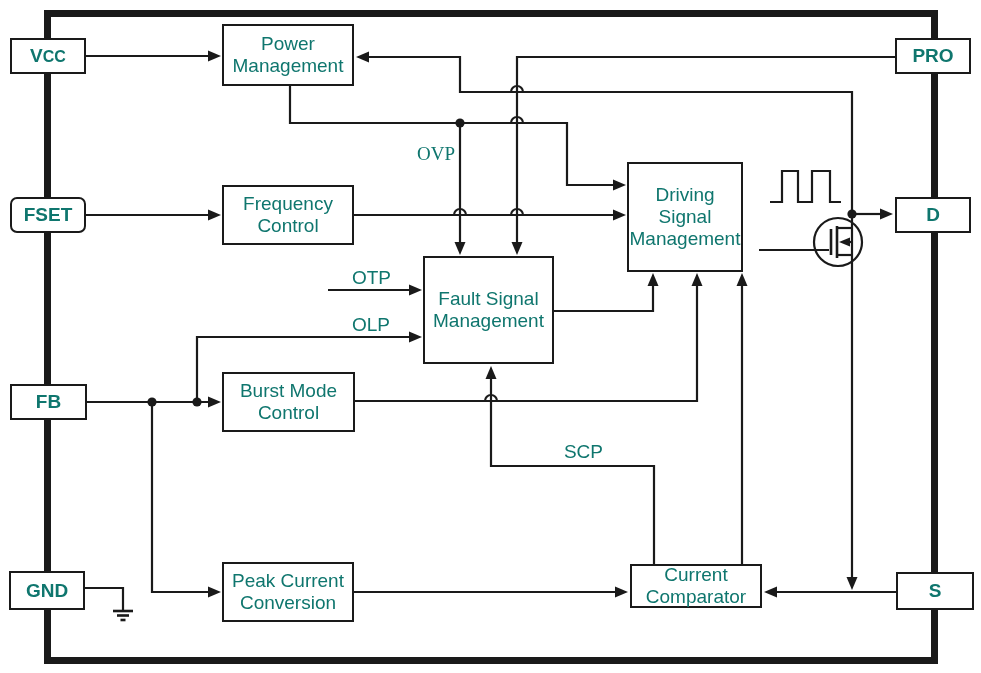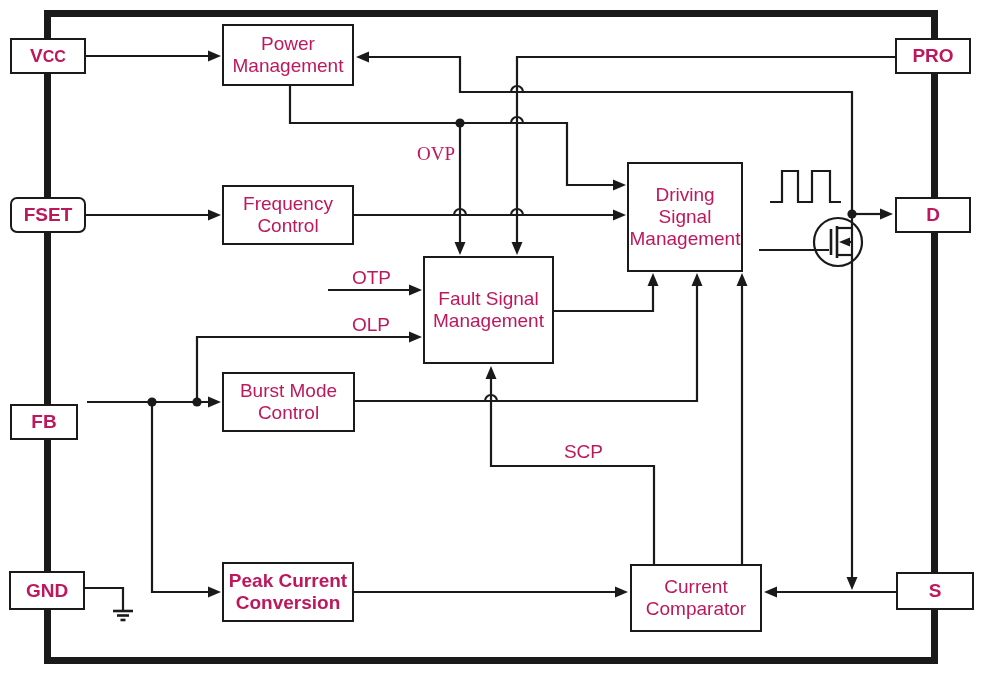--- a/index.html
+++ b/index.html
@@ -1,18 +1,18 @@
 <!DOCTYPE html>
 <html><head>
 <meta charset="utf-8">
 <style>
   html,body{margin:0;padding:0;background:#ffffff;}
   .stage{
     position:relative;width:981px;height:673px;background:#ffffff;overflow:hidden;
-    font-family:"Liberation Sans","DejaVu Sans",sans-serif;color:#be185d;
+    font-family:"Liberation Sans","DejaVu Sans",sans-serif;color:#0f766e;
   }
   .stage svg.wires{position:absolute;left:0;top:0;z-index:0;}
   .blk{
     position:absolute;z-index:2;background:#ffffff;border:2.2px solid #1a1a1a;
     display:flex;align-items:center;justify-content:center;text-align:center;
     font-size:19px;line-height:22px;white-space:pre-line;box-sizing:border-box;
   }
   .pin{
     position:absolute;z-index:3;background:#ffffff;border:2.4px solid #1a1a1a;
     display:flex;align-items:center;justify-content:center;text-align:center;
@@ -188,40 +188,40 @@
   <div class="blk" style="left:627px;top:162px;width:116px;height:110px;">
     <span>Driving Signal
 Management</span>
   </div>
 
   <div class="blk" style="left:222px;top:372px;width:133px;height:60px;">
     <span>Burst Mode
 Control</span>
   </div>
 
-  <div class="blk" style="left:222px;top:562px;width:132px;height:60px;font-weight:bold;">
+  <div class="blk" style="left:222px;top:562px;width:132px;height:60px;">
     <span>Peak Current
 Conversion</span>
   </div>
 
-  <div class="blk" style="left:630px;top:564px;width:132px;height:68px;text-align:center;">
+  <div class="blk" style="left:630px;top:564px;width:132px;height:44px;text-align:center;">
     <span>Current
 Comparator</span>
   </div>
 
   <div class="pin" style="left:10px;top:38px;width:76px;height:36px;">
     <span>V</span>
       <span class="sub">CC</span>
   </div>
 
   <div class="pin" style="left:10px;top:197px;width:76px;height:36px;border-radius:7px;">
     <span>FSET</span>
   </div>
 
-  <div class="pin" style="left:10px;top:404px;width:68px;height:36px;">
+  <div class="pin" style="left:10px;top:384px;width:77px;height:36px;">
     <span>FB</span>
   </div>
 
   <div class="pin" style="left:9px;top:571px;width:76px;height:39px;">
     <span>GND</span>
   </div>
 
   <div class="pin" style="left:895px;top:38px;width:76px;height:36px;">
     <span>PRO</span>
   </div>

